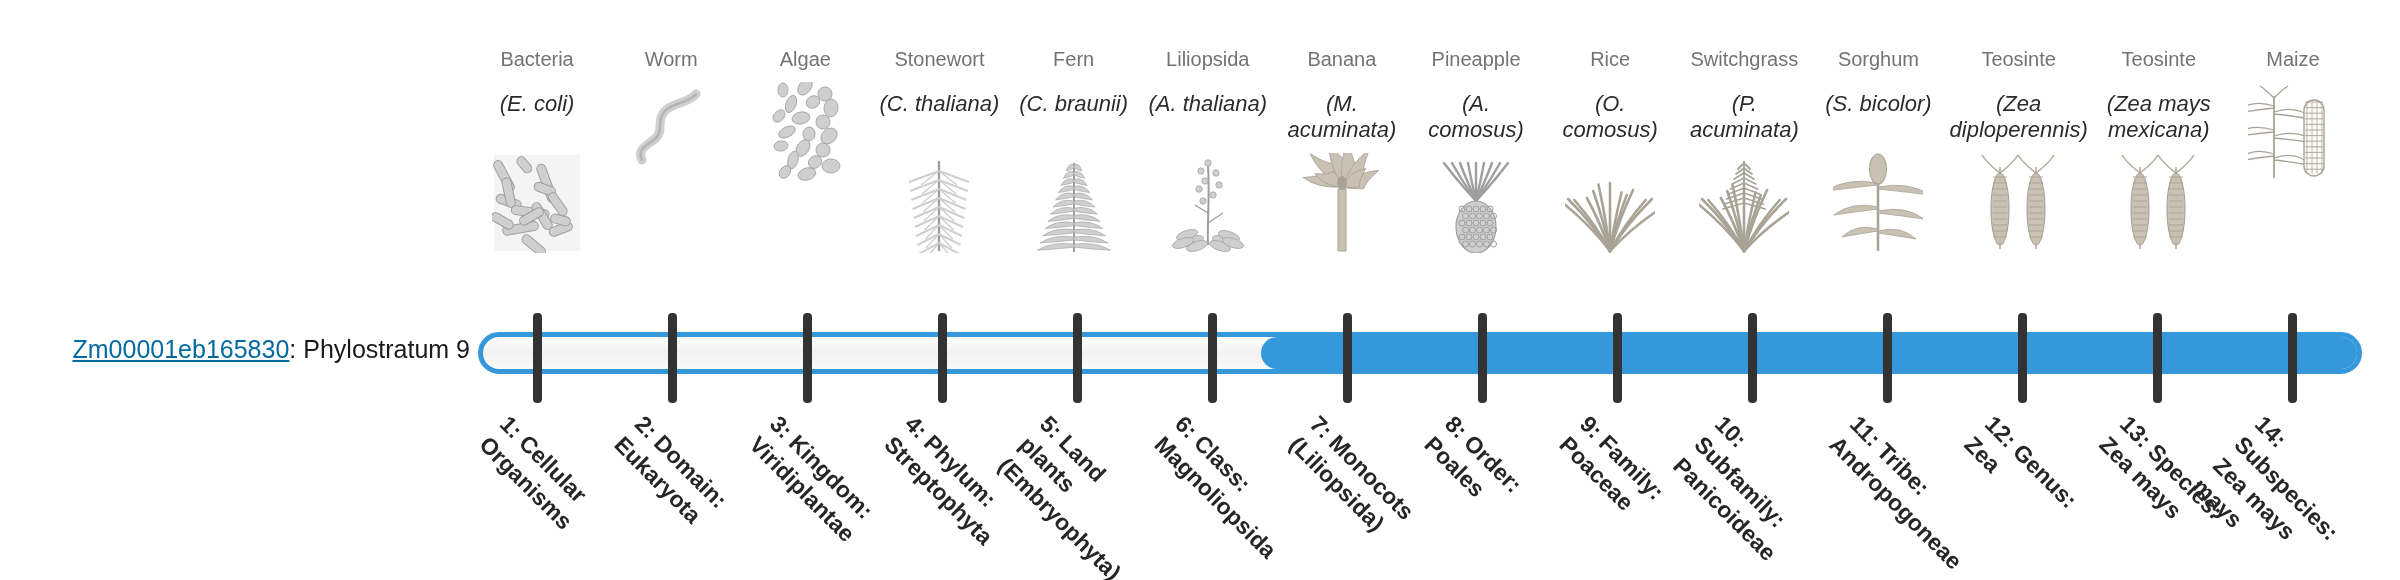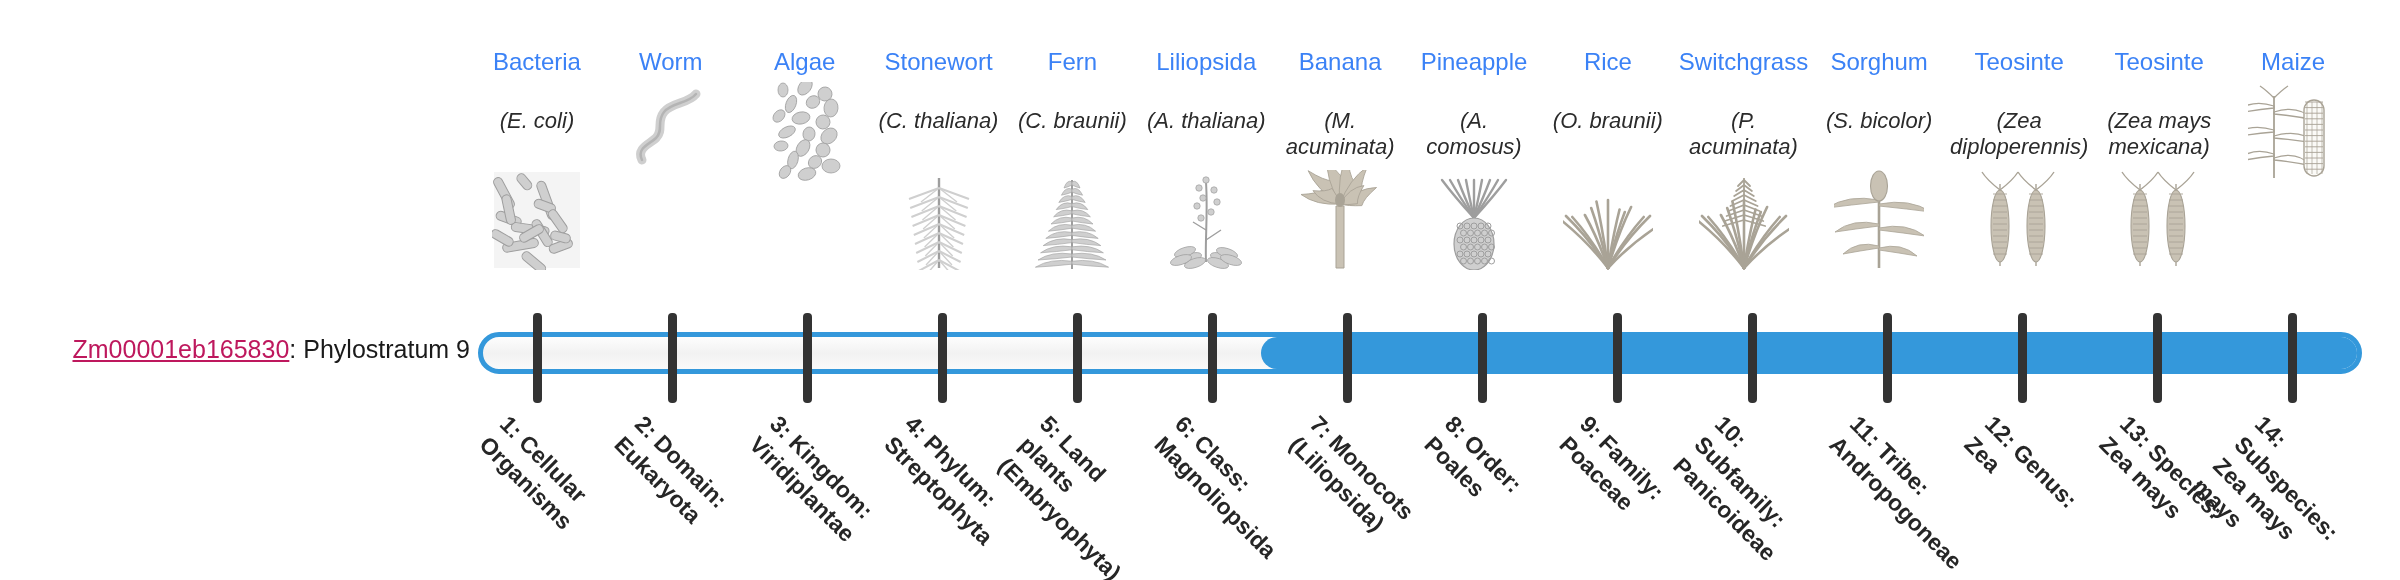--- a/index.html
+++ b/index.html
@@ -28,21 +28,21 @@
     left: 0px;
     top: 336px;
     width: 470px;
     text-align: right;
     font-size: 25px;
     line-height: 1.1;
     white-space: nowrap;
     color: #1a1a1a;
   }
   #gene-label .gene-id {
-    color: #be185d;
+    color: #0369a1;
     text-decoration: underline;
     cursor: pointer;
   }
 
   
   #species-row {
     position: absolute;
     left: 470px;
     top: 48px;
     width: 1890px;
@@ -51,33 +51,33 @@
     grid-template-columns: repeat(14, 1fr);
   }
   .species-col {
     display: flex;
     flex-direction: column;
     align-items: center;
     padding: 0 4px;
     box-sizing: border-box;
   }
   .common-name {
-    font-size: 24px;
+    font-size: 20px;
     line-height: 1.15;
     text-align: right;
-    color: #3b82f6;
+    color: #737373;
     height: 30px;
   }
   .sci-name {
     font-size: 22px;
     font-style: italic;
     line-height: 1.18;
     text-align: center;
     color: #2b2b2b;
-    margin-top: 30px;
+    margin-top: 13px;
     height: 58px;
   }
   .organism-art {
     margin-top: 4px;
     height: 100px;
     width: 100%;
     display: flex;
     align-items: flex-end;
     justify-content: center;
   }
@@ -427,21 +427,21 @@
             <circle cx="34.5" cy="91" r="3" fill="none" stroke="#9e9e9e" stroke-width="1"></circle>
             <circle cx="41.5" cy="91" r="3" fill="none" stroke="#9e9e9e" stroke-width="1"></circle>
             <circle cx="48.5" cy="91" r="3" fill="none" stroke="#9e9e9e" stroke-width="1"></circle>
             <circle cx="55.5" cy="91" r="3" fill="none" stroke="#9e9e9e" stroke-width="1"></circle>
             <circle cx="62.5" cy="91" r="3" fill="none" stroke="#9e9e9e" stroke-width="1"></circle>
           </svg>
         </div>
       </div>
       <div class="species-col">
         <div class="common-name">Rice</div>
-        <div class="sci-name">(O. braunii)</div>
+        <div class="sci-name">(O. comosus)</div>
         <div class="organism-art">
           <svg viewBox="0 0 90 100">
             <path d="M45 98 Q24.3 71.05 -3.3000000000000043 49" stroke="#a9a396" stroke-width="2.6" fill="none" stroke-linecap="round"></path>
             <path d="M45 98 Q29.7 69.95 9.299999999999997 47" stroke="#a9a396" stroke-width="2.6" fill="none" stroke-linecap="round"></path>
             <path d="M45 98 Q35.1 68.85 21.9 45" stroke="#a9a396" stroke-width="2.6" fill="none" stroke-linecap="round"></path>
             <path d="M45 98 Q40.05 61.425 33.45 31.5" stroke="#a9a396" stroke-width="2.6" fill="none" stroke-linecap="round"></path>
             <path d="M45 98 Q45 60.599999999999994 45 30" stroke="#a9a396" stroke-width="2.6" fill="none" stroke-linecap="round"></path>
             <path d="M45 98 Q49.95 65.82499999999999 56.55 39.5" stroke="#a9a396" stroke-width="2.6" fill="none" stroke-linecap="round"></path>
             <path d="M45 98 Q54.9 64.44999999999999 68.1 37" stroke="#a9a396" stroke-width="2.6" fill="none" stroke-linecap="round"></path>
             <path d="M45 98 Q60.3 69.95 80.7 47" stroke="#a9a396" stroke-width="2.6" fill="none" stroke-linecap="round"></path>

